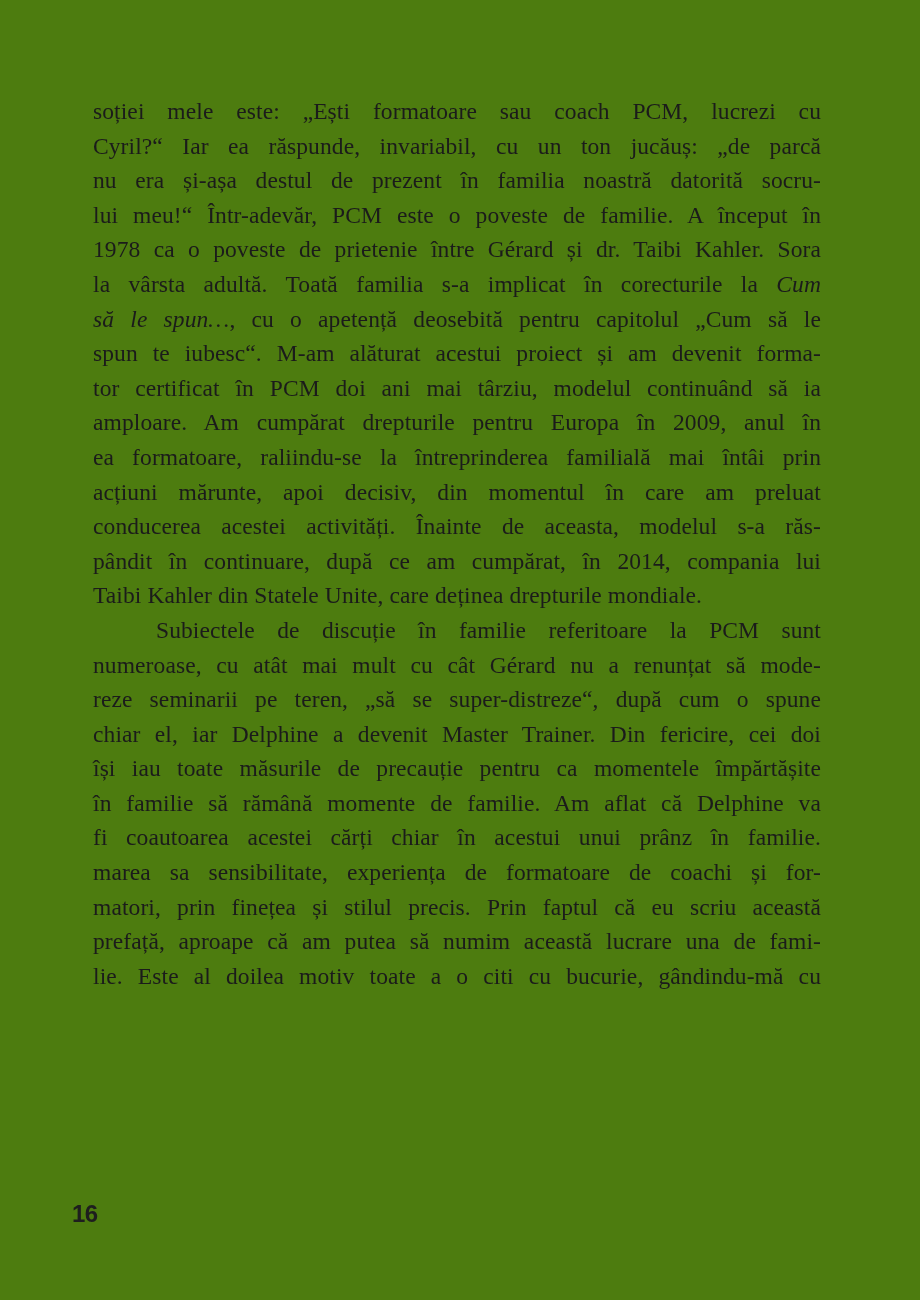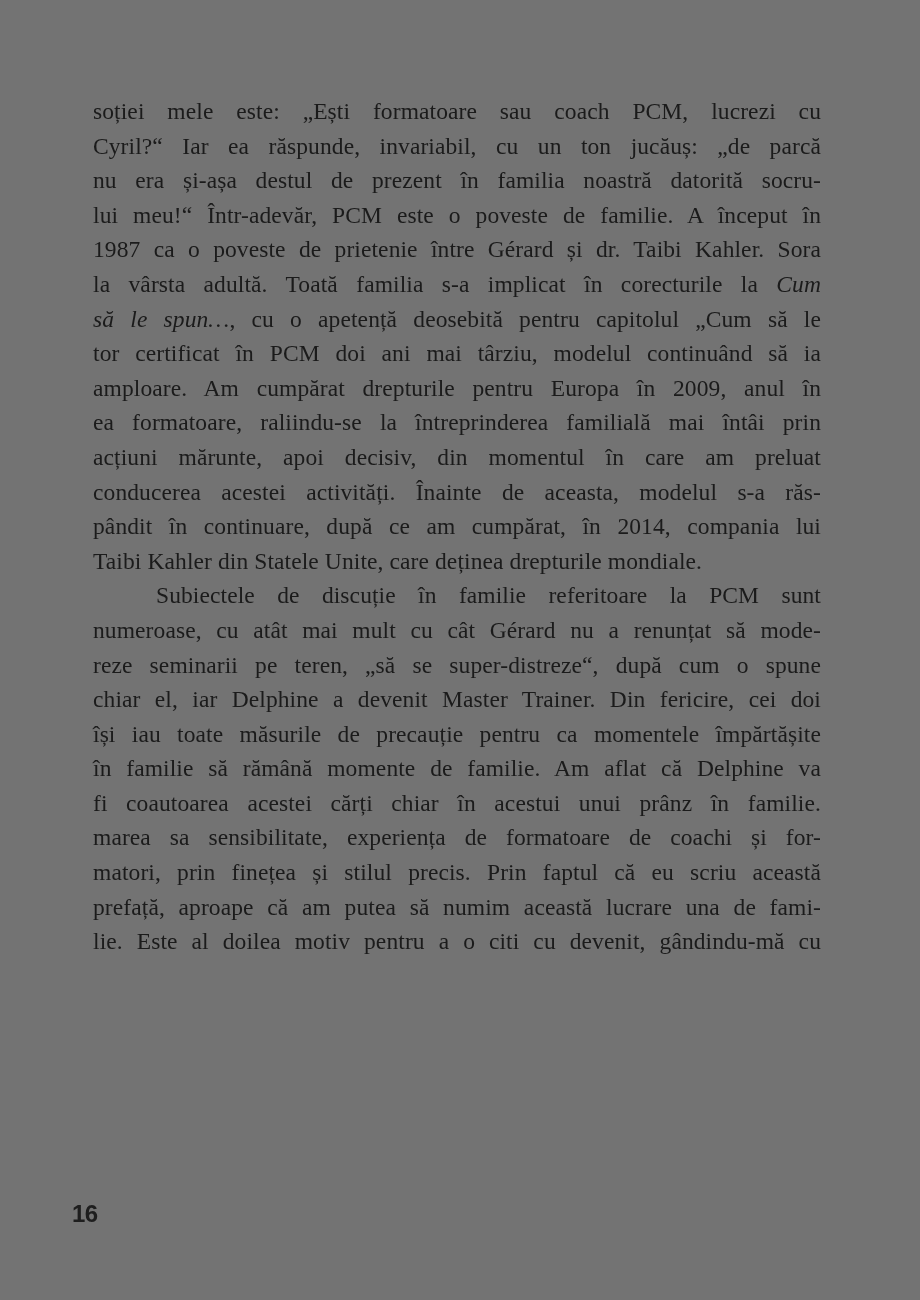--- a/index.html
+++ b/index.html
@@ -4,21 +4,21 @@
 <style>
   html, body {
     margin: 0;
     padding: 0;
     background: #ffffff;
   }
   .page {
     position: relative;
     width: 920px;
     height: 1300px;
-    background: #737373;
+    background: #4d7c0f;
     font-family: "Liberation Serif", serif;
     color: #1b1b1b;
     overflow: hidden;
   }
   .text-block {
     position: absolute;
     left: 93px;
     top: 94px;
     width: 728px;
     font-size: 23.5px;
@@ -53,36 +53,37 @@
 </style>
 </head>
 <body>
 
 <div class="page">
   <div class="text-block">
       <div class="line"><span>soției mele este: „Ești formatoare sau coach PCM, lucrezi cu</span></div>
       <div class="line"><span>Cyril?“ Iar ea răspunde, invariabil, cu un ton jucăuș: „de parcă</span></div>
       <div class="line"><span>nu era și-așa destul de prezent în familia noastră datorită socru-</span></div>
       <div class="line"><span>lui meu!“ Într-adevăr, PCM este o poveste de familie. A început în</span></div>
-      <div class="line"><span>1987 ca o poveste de prietenie între Gérard și dr. Taibi Kahler. Sora</span></div>
+      <div class="line"><span>1978 ca o poveste de prietenie între Gérard și dr. Taibi Kahler. Sora</span></div>
       <div class="line"><span>la vârsta adultă. Toată familia s-a implicat în corecturile la </span><span class="italic">Cum</span></div>
       <div class="line"><span class="italic">să le spun…</span><span>, cu o apetență deosebită pentru capitolul „Cum să le</span></div>
+      <div class="line"><span>spun te iubesc“. M-am alăturat acestui proiect și am devenit forma-</span></div>
       <div class="line"><span>tor certificat în PCM doi ani mai târziu, modelul continuând să ia</span></div>
       <div class="line"><span>amploare. Am cumpărat drepturile pentru Europa în 2009, anul în</span></div>
       <div class="line"><span>ea formatoare, raliindu-se la întreprinderea familială mai întâi prin</span></div>
       <div class="line"><span>acțiuni mărunte, apoi decisiv, din momentul în care am preluat</span></div>
       <div class="line"><span>conducerea acestei activități. Înainte de aceasta, modelul s-a răs-</span></div>
       <div class="line"><span>pândit în continuare, după ce am cumpărat, în 2014, compania lui</span></div>
       <div class="line para-end"><span>Taibi Kahler din Statele Unite, care deținea drepturile mondiale.</span></div>
       <div class="line indent"><span>Subiectele de discuție în familie referitoare la PCM sunt</span></div>
       <div class="line"><span>numeroase, cu atât mai mult cu cât Gérard nu a renunțat să mode-</span></div>
       <div class="line"><span>reze seminarii pe teren, „să se super-distreze“, după cum o spune</span></div>
       <div class="line"><span>chiar el, iar Delphine a devenit Master Trainer. Din fericire, cei doi</span></div>
       <div class="line"><span>își iau toate măsurile de precauție pentru ca momentele împărtășite</span></div>
       <div class="line"><span>în familie să rămână momente de familie. Am aflat că Delphine va</span></div>
       <div class="line"><span>fi coautoarea acestei cărți chiar în acestui unui prânz în familie.</span></div>
       <div class="line"><span>marea sa sensibilitate, experiența de formatoare de coachi și for-</span></div>
       <div class="line"><span>matori, prin finețea și stilul precis. Prin faptul că eu scriu această</span></div>
       <div class="line"><span>prefață, aproape că am putea să numim această lucrare una de fami-</span></div>
-      <div class="line"><span>lie. Este al doilea motiv pentru a o citi cu devenit, gândindu-mă cu</span></div>
+      <div class="line"><span>lie. Este al doilea motiv toate a o citi cu bucurie, gândindu-mă cu</span></div>
     </div>
   <div class="page-number">16</div>
 </div>
 
 </body></html>

